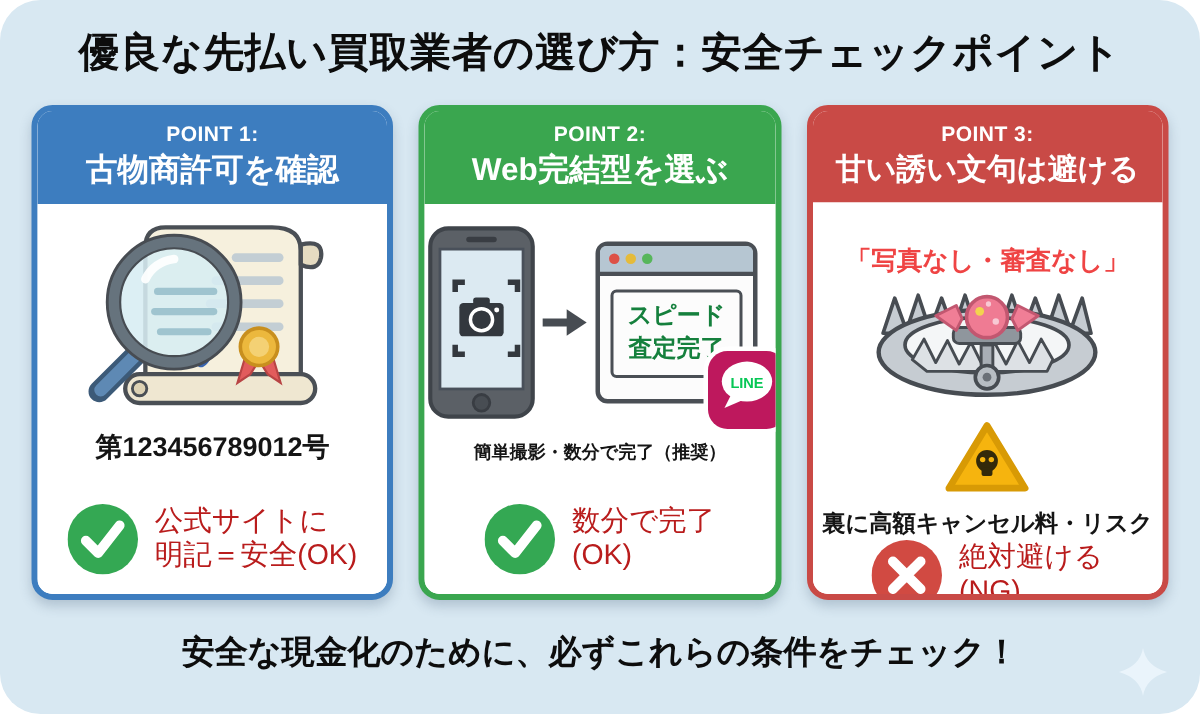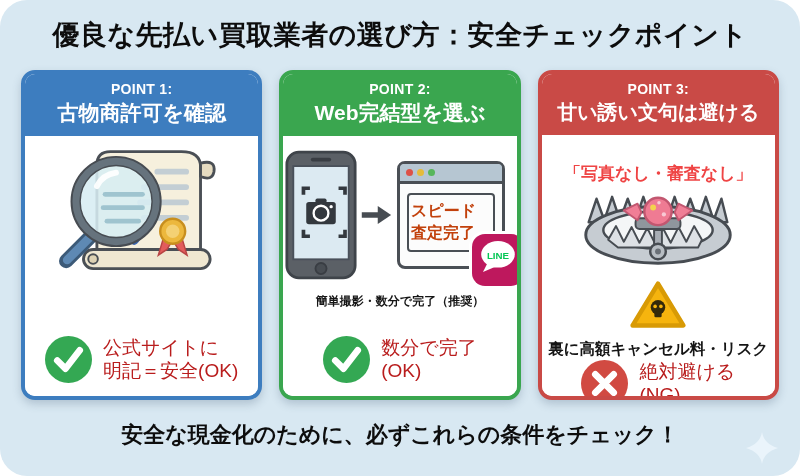--- a/index.html
+++ b/index.html
@@ -45,21 +45,21 @@
   .browser-bar {
     height:17px; background:#b6c6d2; border-bottom:3px solid #4a4f55;
     border-radius:4px 4px 0 0; display:flex; align-items:center; gap:4px; padding-left:6px;
   }
   .dot { width:7px; height:7px; border-radius:50%; }
   .dot.red    { background:#dd5147; }
   .dot.yellow { background:#e5bb3a; }
   .dot.green  { background:#57b65b; }
   .browser-box {
     margin:9px 7px; border:2.5px solid #4a4f55; border-radius:4px; padding:5px 2px;
-    font-size:16px; font-weight:800; color:#c2410c; line-height:1.4;
+    text-align:center; font-size:16px; font-weight:800; color:#15803d; line-height:1.4;
   }
   .line-badge {
     position:absolute; right:-22px; bottom:-20px; width:52px; height:52px;
     background:#be185d; border-radius:13px; box-shadow:0 0 0 3px #ffffff;
     display:flex; align-items:flex-start; justify-content:center;
   }
   .card3-warning { margin-top:9px; }
   .card3-caption { margin-top:8px; }
   .footer-note {
     text-align:center; font-size:22px; font-weight:800; color:#0d0d0d; margin-top:20px;font-family:Liberation Serif, serif;
@@ -107,20 +107,21 @@
             <line x1="52" y1="98" x2="27" y2="123" stroke="#5e89b4" stroke-width="9" stroke-linecap="round"></line>
             <circle cx="78" cy="62" r="42" fill="#d7edf3" fill-opacity="0.88" stroke="#66737d" stroke-width="9"></circle>
             <circle cx="78" cy="62" r="46.5" fill="none" stroke="#474c52" stroke-width="2"></circle>
             <circle cx="78" cy="62" r="37.5" fill="none" stroke="#474c52" stroke-width="1.5"></circle>
             <path d="M58,46 q6,-12 20,-14" fill="none" stroke="#ffffff" stroke-width="6" stroke-linecap="round" opacity="0.9"></path>
             <rect x="64" y="52" width="44" height="5" rx="2.5" fill="#9fc4cf"></rect>
             <rect x="62" y="66" width="46" height="5" rx="2.5" fill="#9fc4cf"></rect>
             <rect x="66" y="80" width="38" height="5" rx="2.5" fill="#9fc4cf"></rect>
           </g>
         </svg>
+        <div class="license">第123456789012号</div>
         <div class="verdict">
           <svg width="47" height="47" viewBox="0 0 46 46">
             <circle cx="23" cy="23" r="23" fill="#34a853"></circle>
             <path d="M12,24 L20,32 L34,14" fill="none" stroke="#ffffff" stroke-width="6.5" stroke-linecap="round" stroke-linejoin="round"></path>
           </svg>
           <div class="verdict-text">
             <div>公式サイトに</div>
             <div>明記＝安全(OK)</div>
           </div>
         </div>

